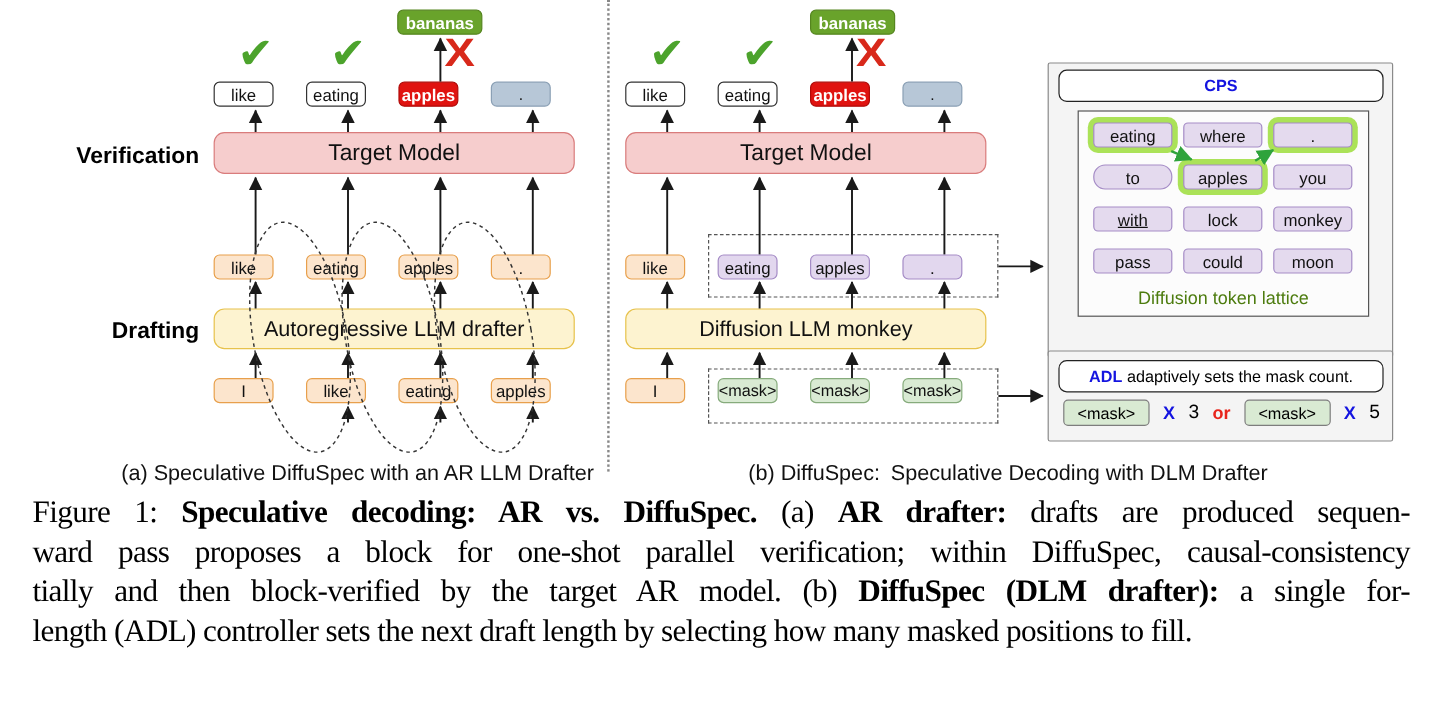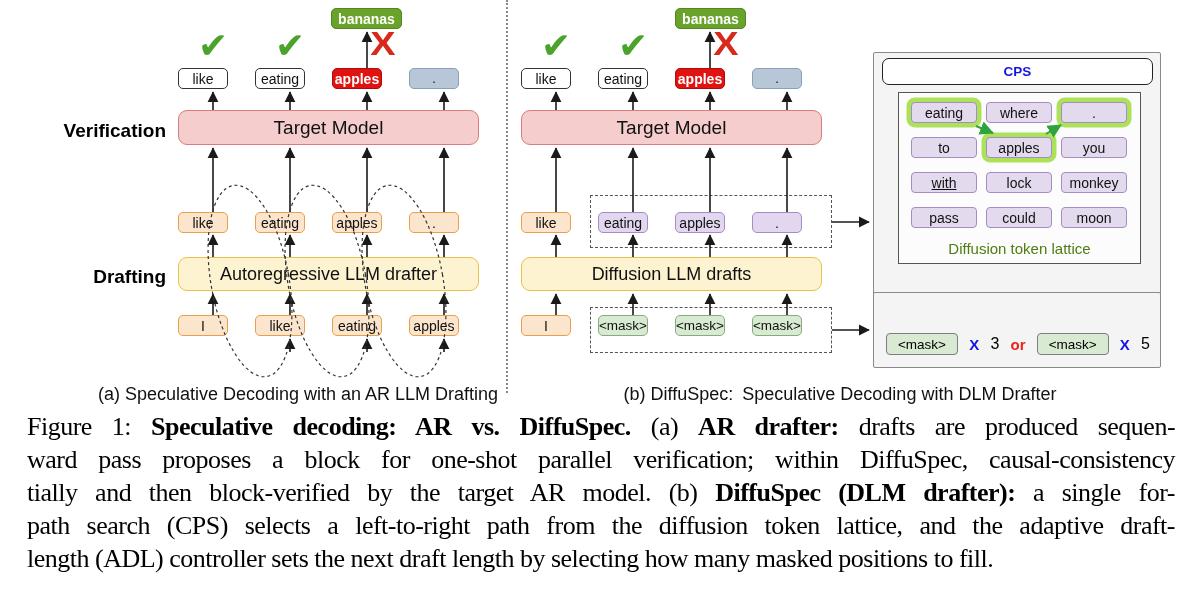--- a/index.html
+++ b/index.html
@@ -98,70 +98,71 @@
   <div class="tok tok-orange" style="left:332px; top:212px;">apples</div>
   <div class="tok tok-orange" style="left:409px; top:212px;">.</div>
 
   <div class="bigbox drafter" style="left:178px; top:257px;">Autoregressive LLM drafter</div>
 
   <div class="tok tok-orange" style="left:178px; top:315px;">I</div>
   <div class="tok tok-orange" style="left:255px; top:315px;">like</div>
   <div class="tok tok-orange" style="left:332px; top:315px;">eating</div>
   <div class="tok tok-orange" style="left:409px; top:315px;">apples</div>
 
-  <div class="subcap" style="left:58px; top:384px; width:480px;">(a) Speculative Decoding with an AR LLM Drafting</div>
+  <div class="subcap" style="left:58px; top:384px; width:480px;">(a) Speculative DiffuSpec with an AR LLM Drafter</div>
 
   <div class="tok tok-banana" style="left:675px; top:8px; width:71px;">bananas</div>
   <span class="mark check" style="left:536px; top:28px;">✔</span>
   <span class="mark check" style="left:613px; top:28px;">✔</span>
   <span class="mark reject" style="left:715px; top:27px;">X</span>
 
   <div class="tok" style="left:521px; top:68px;">like</div>
   <div class="tok" style="left:598px; top:68px;">eating</div>
   <div class="tok tok-red" style="left:675px; top:68px;">apples</div>
   <div class="tok tok-gray" style="left:752px; top:68px;">.</div>
 
   <div class="bigbox model" style="left:521px; top:110px;">Target Model</div>
 
   <div class="dashrect" style="left:590px; top:195px; width:242px; height:53px;"></div>
   <div class="tok tok-orange" style="left:521px; top:212px;">like</div>
   <div class="tok tok-purple" style="left:598px; top:212px;">eating</div>
   <div class="tok tok-purple" style="left:675px; top:212px;">apples</div>
   <div class="tok tok-purple" style="left:752px; top:212px;">.</div>
 
-  <div class="bigbox drafter" style="left:521px; top:257px;">Diffusion LLM drafts</div>
+  <div class="bigbox drafter" style="left:521px; top:257px;">Diffusion LLM monkey</div>
 
   <div class="dashrect" style="left:590px; top:307px; width:242px; height:46px;"></div>
   <div class="tok tok-orange" style="left:521px; top:315px;">I</div>
   <div class="tok tok-green" style="left:598px; top:315px;">&lt;mask&gt;</div>
   <div class="tok tok-green" style="left:675px; top:315px;">&lt;mask&gt;</div>
   <div class="tok tok-green" style="left:752px; top:315px;">&lt;mask&gt;</div>
 
   <div class="subcap" style="left:590px; top:384px; width:500px;">(b) DiffuSpec: Speculative Decoding with DLM Drafter</div>
 
   <div class="panel" style="left:873px; top:52px; height:246px;">
     <div class="headerbox" style="left:8px; top:5px; width:271px; height:27px;"><span class="kw">CPS</span></div>
     <div class="lattice">
       <div class="lat-tok hl" style="left:12px; top:9px;">eating</div>
       <div class="lat-tok" style="left:87px; top:9px;">where</div>
       <div class="lat-tok hl" style="left:162px; top:9px;">.</div>
-      <div class="lat-tok" style="left:12px; top:44px;">to</div>
+      <div class="lat-tok" style="left:12px; top:44px;border-radius:10px;">to</div>
       <div class="lat-tok hl" style="left:87px; top:44px;">apples</div>
       <div class="lat-tok" style="left:162px; top:44px;">you</div>
       <div class="lat-tok" style="left:12px; top:79px;text-decoration:underline;">with</div>
       <div class="lat-tok" style="left:87px; top:79px;">lock</div>
       <div class="lat-tok" style="left:162px; top:79px;">monkey</div>
       <div class="lat-tok" style="left:12px; top:114px;">pass</div>
       <div class="lat-tok" style="left:87px; top:114px;">could</div>
       <div class="lat-tok" style="left:162px; top:114px;">moon</div>
       <div class="lat-label">Diffusion token lattice</div>
     </div>
   </div>
 
   <div class="panel" style="left:873px; top:292px; height:76px;">
+    <div class="headerbox" style="left:8px; top:7px; width:271px; height:27px;"><span class="kw">ADL</span><span> adaptively sets the mask count.</span></div>
     <div class="adl-row">
       <span class="chip">&lt;mask&gt;</span>
       <span class="x-blue">X</span>
       <span class="num">3</span>
       <span class="or-red">or</span>
       <span class="chip">&lt;mask&gt;</span>
       <span class="x-blue">X</span>
       <span class="num">5</span>
     </div>
   </div>
@@ -238,17 +239,16 @@
     <g stroke="#2fa33c" stroke-width="2">
       <line x1="976" y1="126" x2="993" y2="133" marker-end="url(#gah)"></line>
       <line x1="1046" y1="134" x2="1061" y2="125" marker-end="url(#gah)"></line>
     </g>
   </svg>
 
   <div class="caption">
     <div class="cap-line"><span>Figure 1: </span><span class="cap-b">Speculative decoding: AR vs. DiffuSpec.</span><span> (a) </span><span class="cap-b">AR drafter:</span><span> drafts are produced sequen-</span></div>
     <div class="cap-line">ward pass proposes a block for one-shot parallel verification; within DiffuSpec, causal-consistency</div>
     <div class="cap-line"><span>tially and then block-verified by the target AR model. (b) </span><span class="cap-b">DiffuSpec (DLM drafter):</span><span> a single for-</span></div>
-    <div class="cap-line">path search (CPS) selects a left-to-right path from the diffusion token lattice, and the adaptive draft-</div>
     <div class="cap-line last">length (ADL) controller sets the next draft length by selecting how many masked positions to fill.</div>
   </div>
 
 </div>
 
 </body></html>

